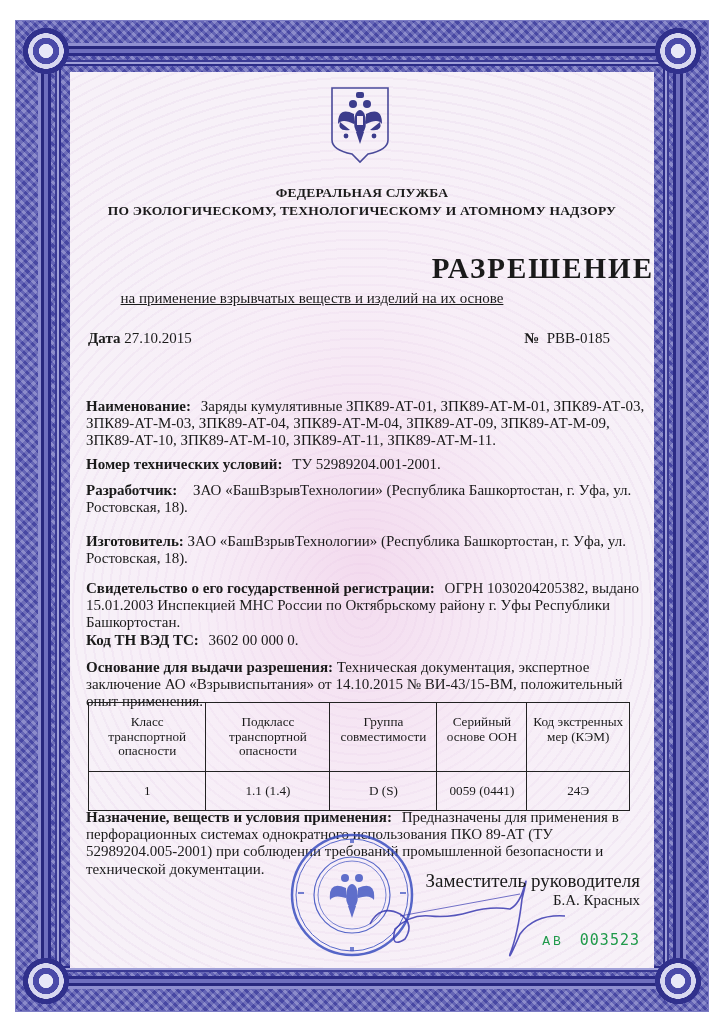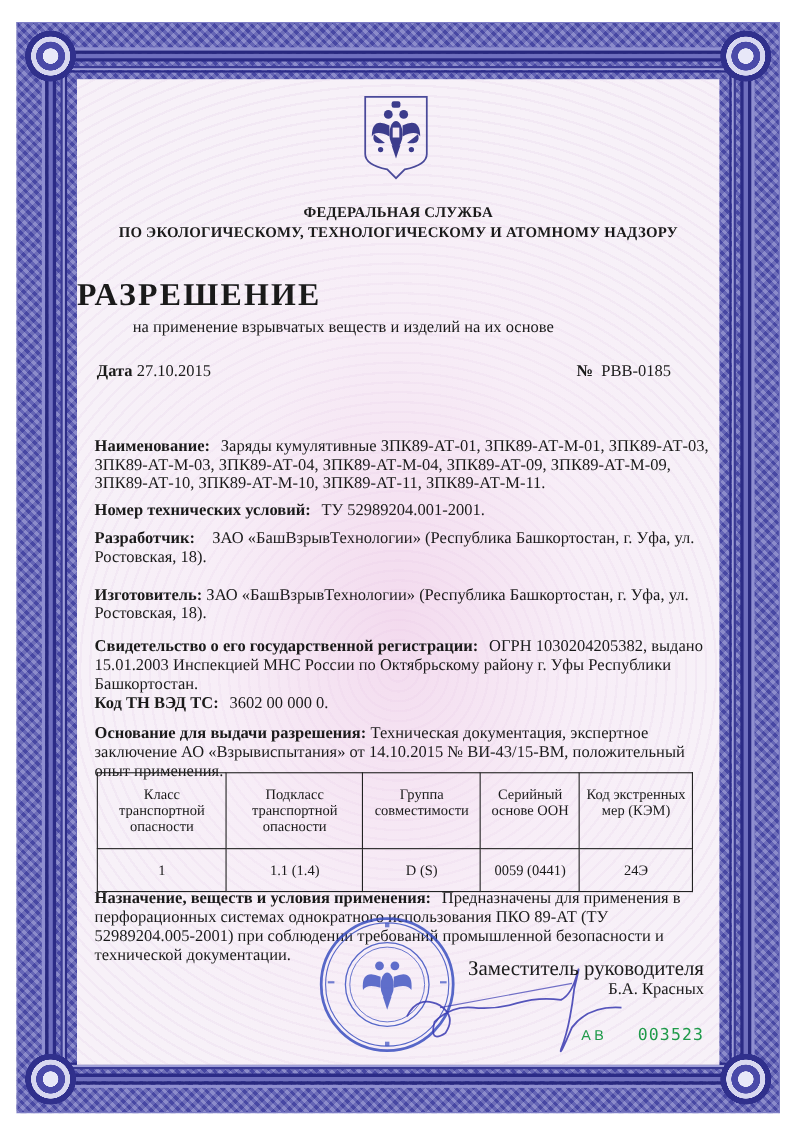--- a/index.html
+++ b/index.html
@@ -38,22 +38,22 @@
       repeating-radial-gradient(circle at 50% 60%, rgba(200,160,210,0.10) 0 2px, rgba(255,255,255,0) 2px 9px),
       #f7f1f8;
   }
   .content { position: absolute; left: 0; top: 0; width: 584px; height: 896px; border-radius: 14px; }
   .emblem {
     position: absolute; left: 258px; top: 12px; width: 64px; height: 80px;
   }
   .agency { position: absolute; left: 0; width: 584px; text-align: center; font-weight: bold; font-size: 13.5px; letter-spacing: 0.2px; }
   .agency.l1 { top: 113px; }
   .agency.l2 { top: 131px; }
-  .title { position: absolute; left: 0; top: 180px; width: 584px; text-align: left; font-weight: bold; font-size: 29px; letter-spacing: 2px; }
-  .subtitle { position: absolute; left: 0; top: 218px; width: 484px; text-align: center; font-size: 15px; }
+  .title { position: absolute; left: 0; top: 180px; width: 584px; text-align: right; font-weight: bold; font-size: 29px; letter-spacing: 2px; }
+  .subtitle { position: absolute; left: 0; top: 218px; width: 484px; text-align: center; font-size: 15px; text-decoration: underline; }
   .date-row { position: absolute; left: 18px; top: 258px; font-size: 15px; }
   .number-row { position: absolute; right: 44px; top: 258px; font-size: 15px; }
   .b { font-weight: bold; }
   .para { position: absolute; left: 16px; width: 560px; font-size: 15px; line-height: 17.2px; margin-top: 24px; }
   .p-name { top: 302px; }
   .p-tu { top: 360px; }
   .p-dev { top: 386px; }
   .p-man { top: 437px; }
   .p-reg { top: 484px; }
   .p-code { top: 536px; }
@@ -65,21 +65,21 @@
     border-collapse: collapse; font-size: 13.2px; line-height: 14.5px; text-align: center;
   }
   table.hz th, table.hz td { border: 1px solid #222; padding: 12px 3px; font-weight: normal; vertical-align: top; }
   .stamp {
     position: absolute; left: 216px; top: 758px; width: 132px; height: 130px;
   }
   .signature { position: absolute; left: 290px; top: 782px; width: 230px; height: 110px; }
   .sign-title { position: absolute; right: 14px; top: 798px; font-size: 19px; text-align: right; }
   .sign-name { position: absolute; right: 14px; top: 820px; font-size: 15px; text-align: right; }
   .serial { position: absolute; right: 14px; top: 859px; font-family: "DejaVu Sans Mono", "Liberation Mono", monospace; color: #1f9a4a; font-size: 15px; letter-spacing: 1px; }
-  .serial .series { font-family: Liberation Sans, sans-serif; font-size: 13px; margin-right: 28px; letter-spacing: 3px; }
+  .serial .series { font-family: Liberation Mono, monospace; font-size: 13px; margin-right: 16px; letter-spacing: 3px; }
 </style>
 </head>
 <body>
 
 <div class="sheet">
   <div class="frame-band"></div>
   <div class="frame-inner"></div>
   <div class="corner tl"></div>
   <div class="corner tr"></div>
   <div class="corner bl"></div>

